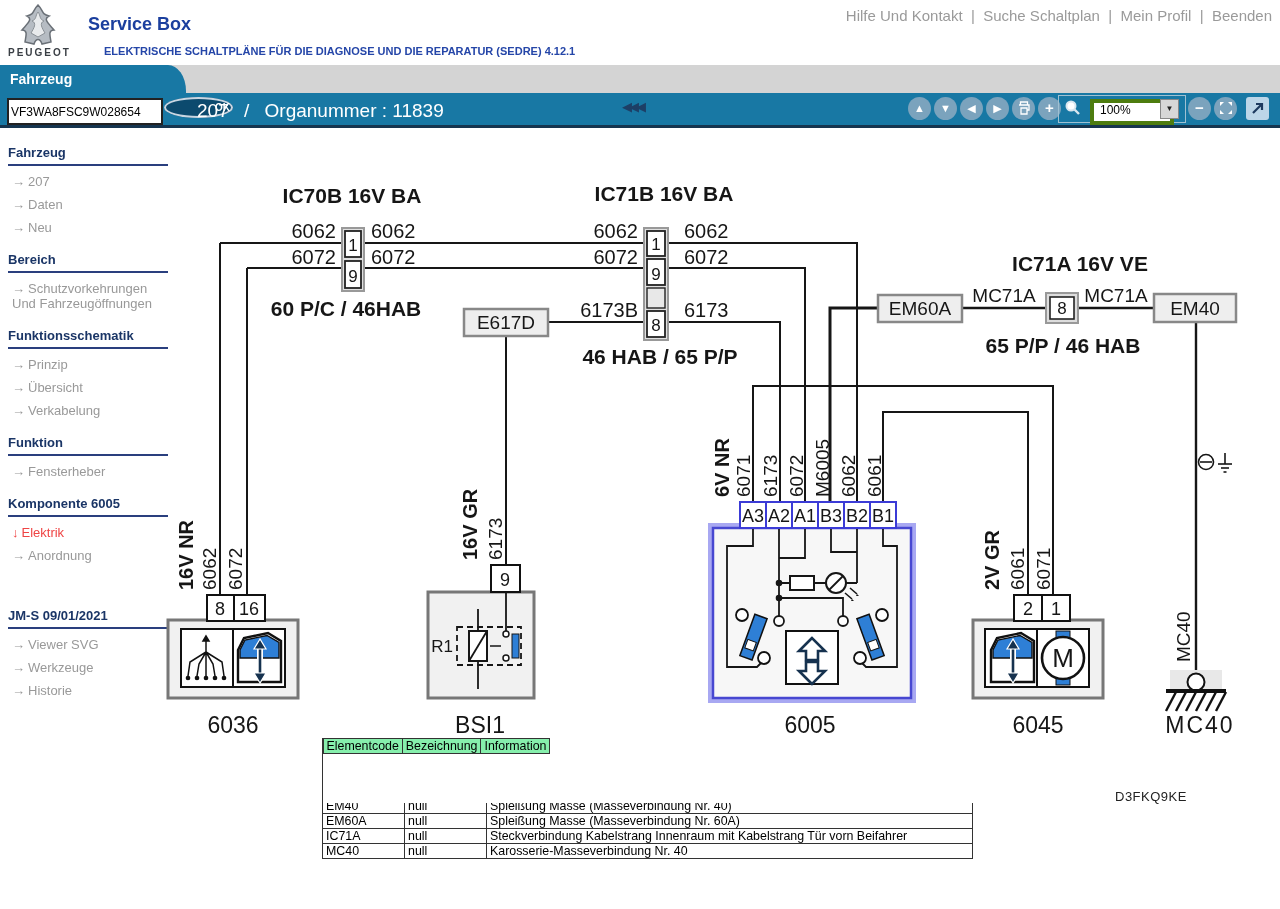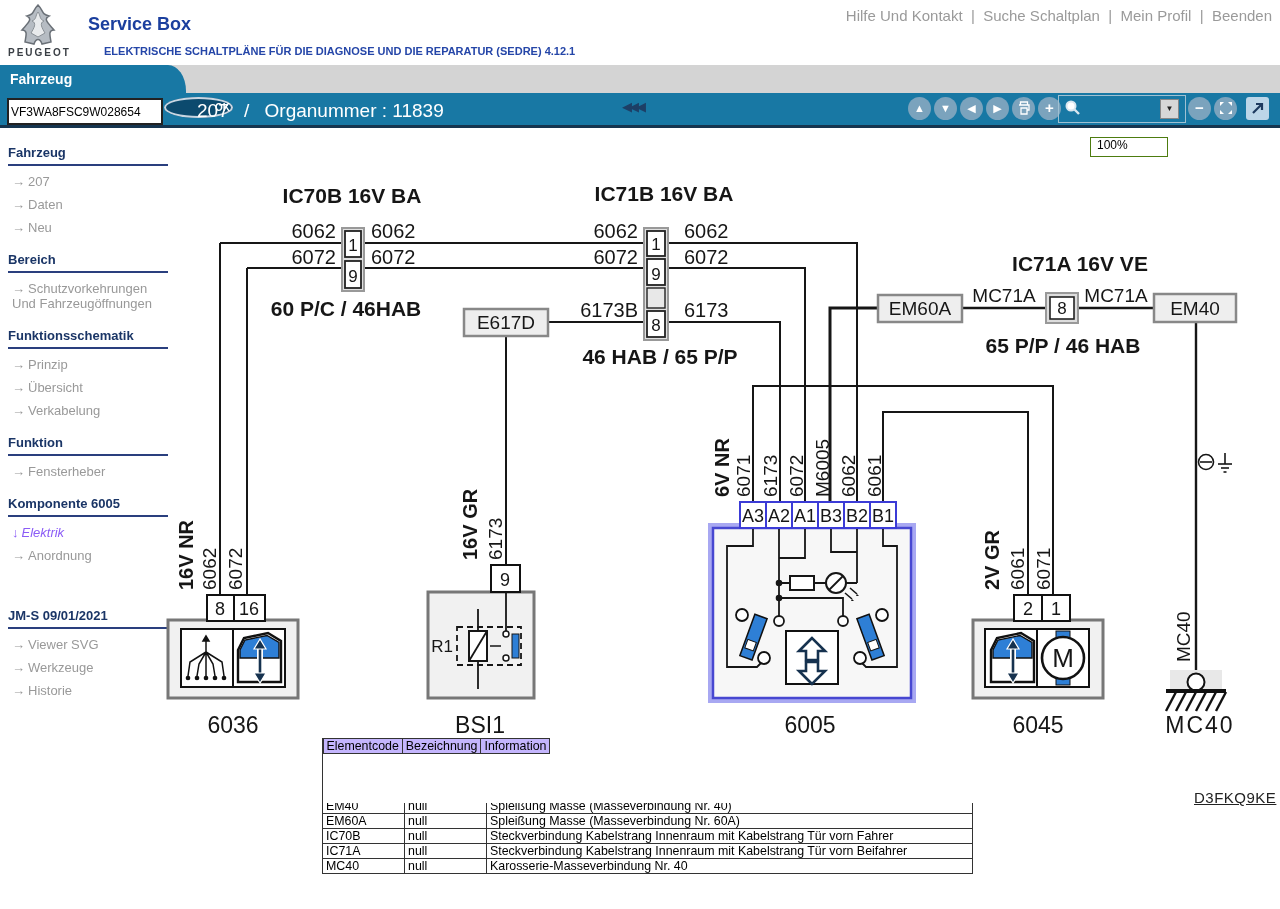--- a/index.html
+++ b/index.html
@@ -24,38 +24,38 @@
   .toolbar{position:absolute;left:0;top:93px;width:1280px;height:32px;background:#1878a4;border-bottom:3px solid #16354f;box-sizing:content-box;}
   .vin{position:absolute;left:7px;top:98px;width:148px;height:15px;border:2px solid #222;font-size:12px;font-family:"Liberation Sans",sans-serif;padding:4px 2px;}
   .okbtn{position:absolute;left:164px;top:97px;width:21px;height:21px;border-radius:50%;background:#0c4a6e;box-shadow:0 0 0 2px #c9d6e2 inset;color:#fff;font-size:10px;font-weight:bold;text-align:center;line-height:21px;cursor:pointer;padding-left:48px;}
   .ctx{position:absolute;left:197px;top:100px;color:#fff;font-size:19px;}
   .ctx span{margin-right:10px;}
   .collapse{position:absolute;left:622px;top:99px;color:#1d3f66;font-size:13px;letter-spacing:-3px;cursor:pointer;}
   .tbtn{position:absolute;top:97px;width:23px;height:23px;border-radius:50%;background:#7ba3bd;color:#fff;text-align:center;line-height:22px;font-size:11px;cursor:pointer;}
   .tbtn svg{margin-top:4px;}
   .zoomgrp{position:absolute;left:1058px;top:95px;width:126px;height:26px;border:1px solid #9fc0d2;}
   .mag{position:absolute;left:1064px;top:99px;width:18px;height:18px;}
-  .zoomsel{position:absolute;left:1090px;top:99px;width:70px;height:18px;background:#fff;border:1px solid #4d7c0f;font-size:12px;line-height:15px;padding-left:6px;cursor:pointer;margin-top:38px;}
+  .zoomsel{position:absolute;left:1090px;top:99px;width:70px;height:18px;background:#fff;border:4px solid #4d7c0f;font-size:12px;line-height:15px;padding-left:6px;cursor:pointer;}
   .zoomdrop{position:absolute;left:1160px;top:99px;width:17px;height:18px;background:#d7d7d7;border:1px solid #888;font-size:8px;text-align:center;line-height:17px;color:#222;cursor:pointer;}
   .extbtn{position:absolute;left:1246px;top:97px;width:23px;height:23px;background:#bcd6e8;border-radius:3px;cursor:pointer;}
   
   .sidebar{position:absolute;left:8px;top:128px;width:160px;font-size:13px;}
   .sec-title{margin-top:17px;margin-bottom:4px;padding-bottom:4px;border-bottom:2px solid #2a3f7e;color:#1a3566;font-weight:bold;font-size:13px;}
   .sec{margin-bottom:10px;}
   .item{color:#999;margin:8px 4px;cursor:pointer;line-height:15px;}
   .item .arw{margin-right:3px;}
-  .item.active{color:#8b5cf6;font-style:italic;} .sp2{height:18px;}
+  .item.active{color:#ef4444;} .sp2{height:18px;}
   
   .diagram{position:absolute;left:165px;top:140px;width:1110px;height:600px;}
   svg text{font-family:"Liberation Sans",sans-serif;fill:#161616;}
   
   .eltable{position:absolute;left:322px;top:738px;border-collapse:collapse;font-size:12.4px;color:#000;}
   .eltable td{border:1px solid #333;padding:0 3px;height:14px;line-height:14px;white-space:nowrap;}
-  .eltable tr.hdr td{background:#c4b5fd;}
-  .code{position:absolute;left:1194px;top:789px;font-size:15px;color:#222;letter-spacing:0.5px;text-decoration:underline;}
+  .eltable tr.hdr td{background:#86efac;}
+  .code{position:absolute;left:1115px;top:789px;font-size:13px;color:#222;letter-spacing:0.5px;}
 </style>
 </head>
 <body>
 
 <div class="hdr">
   <svg class="logo" viewBox="0 0 48 42">
     <path d="M24 1 C18 7 21 10 13 12 C19 15 14 19 8 26 C14 26 12 32 11 38 L20 40 C22 34 26 34 28 40 L37 38 C36 32 34 26 40 26 C34 19 29 15 35 12 C27 10 30 7 24 1 Z" fill="#b6bcc3" stroke="#6a7077" stroke-width="1.5"></path>
     <path d="M24 8 C21 12 23 15 18 17 C23 19 20 24 17 29 L24 33 L31 29 C28 24 25 19 30 17 C25 15 27 12 24 8 Z" fill="#e8eaec" stroke="#8a9096" stroke-width="1"></path>
   </svg>
   <div class="brand">PEUGEOT</div>
@@ -435,25 +435,20 @@
         <td>EM40</td>
         <td>null</td>
         <td>Spleißung Masse (Masseverbindung Nr. 40)</td>
       </tr>
   <tr>
         <td>EM60A</td>
         <td>null</td>
         <td>Spleißung Masse (Masseverbindung Nr. 60A)</td>
       </tr>
   <tr>
-        <td>IC70B</td>
-        <td>null</td>
-        <td>Steckverbindung Kabelstrang Innenraum mit Kabelstrang Tür vorn Fahrer</td>
-      </tr>
-  <tr>
         <td>IC71A</td>
         <td>null</td>
         <td>Steckverbindung Kabelstrang Innenraum mit Kabelstrang Tür vorn Beifahrer</td>
       </tr>
   <tr>
         <td>MC40</td>
         <td>null</td>
         <td>Karosserie-Masseverbindung Nr. 40</td>
       </tr>
 </tbody>

